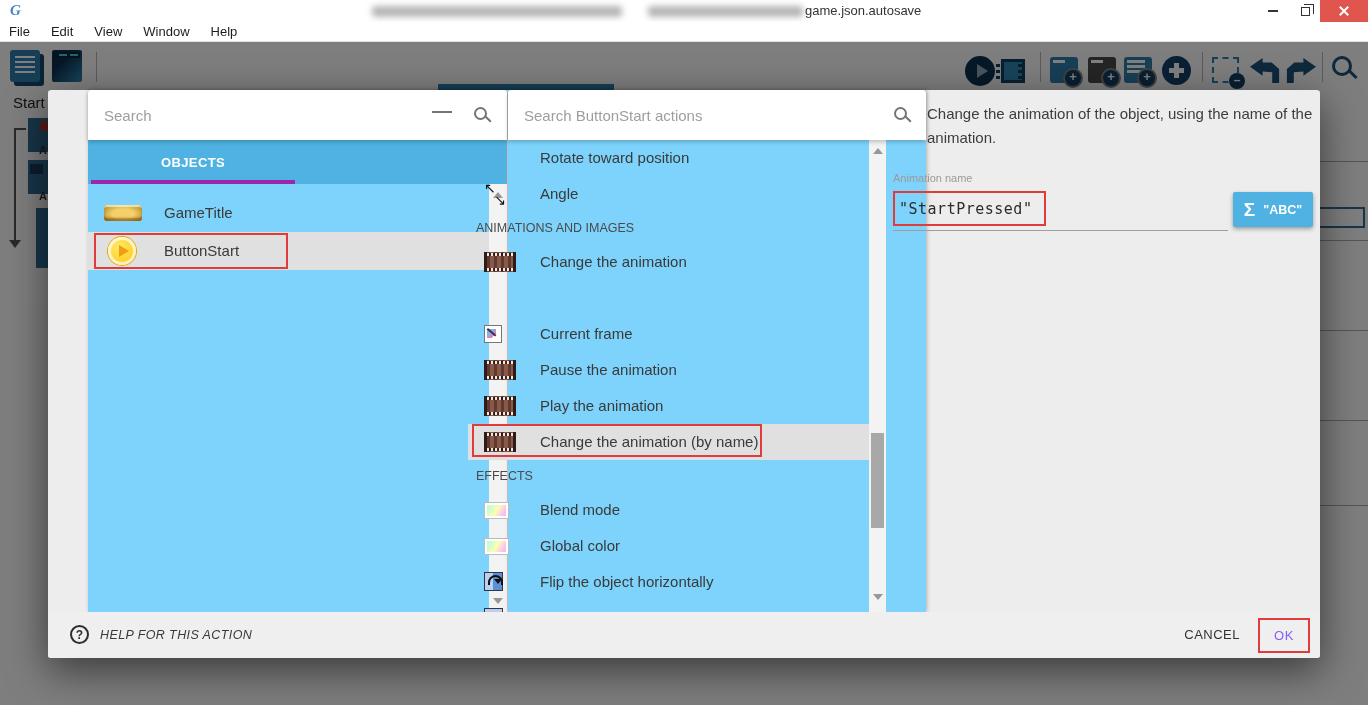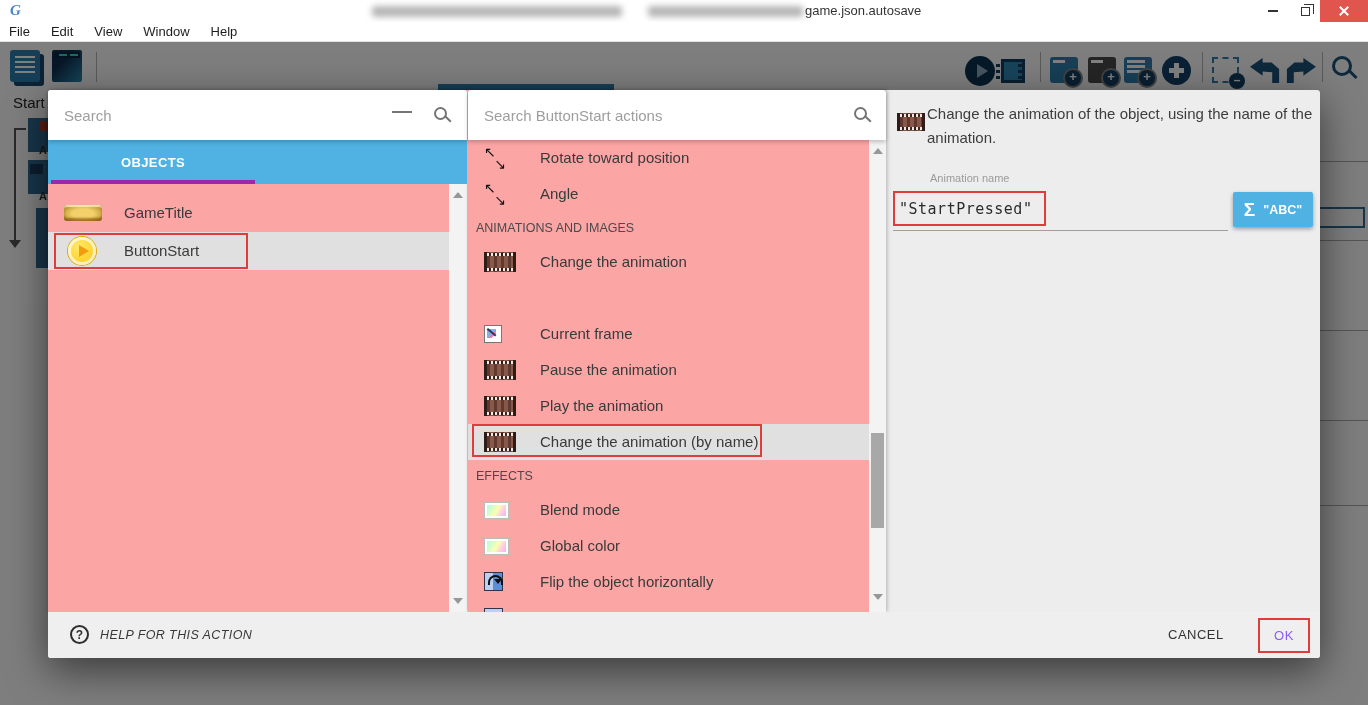--- a/index.html
+++ b/index.html
@@ -80,21 +80,21 @@
   .ev-a2 { left:39px; top:78px; }
   .ev-tree-v { position:absolute; left:14px; top:16px; width:2px; height:112px; background:#555; }
   .ev-tree-h { position:absolute; left:14px; top:16px; width:12px; height:2px; background:#555; }
   .ev-tree-arrow { position:absolute; left:9px; top:128px; border-left:6px solid transparent; border-right:6px solid transparent; border-top:8px solid #555; }
   .bg-right-line { position:absolute; left:1320px; width:48px; height:1px; background:#aaa; }
   .bg-right-box { position:absolute; left:1318px; top:165px; width:47px; height:21px; border:2px solid #2e6d94; }
 
   
   .dialog { position:absolute; left:48px; top:48px; width:1272px; height:568px; background:#ededed; border-radius:3px; box-shadow:0 12px 40px rgba(0,0,0,.55); z-index:10; }
 
-  .card { position:absolute; background:#fca5a5; }
+  .card { position:absolute; background:#7dd3fc;margin-left:40px; }
   .left-card { left:0; top:0; width:419px; height:522px; border-top-left-radius:3px; box-shadow:1px 0 4px rgba(0,0,0,.25); }
   .mid-card { left:420px; top:0; width:418px; height:522px; box-shadow:1px 0 4px rgba(0,0,0,.25); }
 
   .searchrow { position:absolute; left:0; top:0; height:50px; width:100%; border-radius:3px 3px 0 0; box-shadow:0 2px 4px rgba(0,0,0,.22); background:#fff; z-index:3; }
   .searchrow input { position:absolute; left:16px; top:0; height:50px; width:300px; border:none; outline:none; font-size:15px; color:#444; background:transparent; font-family:"Liberation Sans",sans-serif; }
   .searchrow input::placeholder { color:#9e9e9e; opacity:1; }
   .magnifier { position:absolute; width:13px; height:13px; border:2px solid #757575; border-radius:50%; }
   .magnifier::after { content:""; position:absolute; width:8px; height:2px; background:#757575; transform:rotate(45deg); right:-7px; bottom:-2px; }
   .filtericon { position:absolute; width:20px; height:12px; }
   .filtericon::before { content:""; position:absolute; left:0; top:1px; width:20px; height:2px; background:#757575; box-shadow:4px 5px 0 -1px #757575, 7px 10px 0 -1px #757575; }
@@ -137,34 +137,34 @@
   .icon-fliph { top:8px; width:19px; height:19px; border:1px solid #334; background:linear-gradient(90deg,#b9d0f2 0 50%, #5b8fd6 50% 100%); }
   .icon-fliph::before { content:""; position:absolute; left:3px; top:2px; width:11px; height:8px; border:2px solid #111; border-bottom:none; border-radius:10px 10px 0 0; }
   .icon-fliph::after { content:""; position:absolute; right:0px; top:6px; border-top:5px solid #111; border-left:4px solid transparent; border-right:4px solid transparent; }
   .icon-flipv { top:8px; width:19px; height:19px; border:1px solid #334; background:linear-gradient(180deg,#b9d0f2 0 50%, #5b8fd6 50% 100%); }
 
   
   .desc-icon { position:absolute; left:849px; top:23px; width:28px; height:18px; background:repeating-linear-gradient(90deg,#5e3a30 0 3px,#8a5848 3px 7px); border-left:3px solid #2e1c18; border-right:3px solid #2e1c18; }
   .desc-icon::before, .desc-icon::after { content:""; position:absolute; left:0; right:0; height:3px; background:repeating-linear-gradient(90deg,#f4e9e2 0 2px, rgba(0,0,0,.55) 2px 4px); }
   .desc-icon::before { top:1px; } .desc-icon::after { bottom:1px; }
   .desc-text { position:absolute; left:879px; top:12px; width:390px; font-size:15px; line-height:24px; color:#3d3d3d; }
-  .field-label { position:absolute; left:845px; top:82px; font-size:11px; color:#9b9b9b;margin-left:37px; }
+  .field-label { position:absolute; left:845px; top:82px; font-size:11px; color:#9b9b9b; }
   .field-redbox { position:absolute; left:845px; top:101px; width:153px; height:35px; border:2px solid #e13c3c; }
   .field-redbox input { position:absolute; left:4px; top:0; width:143px; height:31px; border:none; outline:none; background:transparent; font-family:"DejaVu Sans Mono", monospace; font-size:15px; letter-spacing:.5px; color:#2b2b2b; }
   .field-underline { position:absolute; left:845px; top:140px; width:335px; height:1px; background:#9e9e9e; }
   .expr-btn { position:absolute; left:1185px; top:102px; width:80px; height:35px; background:#4fb2e2; border-radius:2px; box-shadow:0 2px 4px rgba(0,0,0,.35); display:flex; align-items:center; justify-content:center; gap:8px; color:#fff; }
   .expr-sigma { font-size:19px; font-weight:bold; }
   .expr-lbl { font-size:12.5px; font-weight:bold; }
 
   
   .footer { position:absolute; left:0; top:522px; width:1272px; height:46px; background:#efefef; border-radius:0 0 3px 3px; }
   .helpicon { position:absolute; left:22px; top:13px; width:19px; height:19px; border:2px solid #2e2e2e; border-radius:50%; }
   .helpicon::after { content:"?"; position:absolute; left:50%; top:50%; transform:translate(-50%,-52%); font:bold 12px/1 "Liberation Sans",sans-serif; color:#2e2e2e; }
   .help-lbl { position:absolute; left:52px; top:0; line-height:46px; font-size:12.5px; letter-spacing:.4px; color:#383838;font-style:italic; }
-  .cancel-btn { position:absolute; left:1120px; top:0; width:72px; text-align:left; line-height:46px; font-size:13px; letter-spacing:.5px; color:#333; cursor:pointer; }
+  .cancel-btn { position:absolute; left:1120px; top:0; width:72px; text-align:right; line-height:46px; font-size:13px; letter-spacing:.5px; color:#333; cursor:pointer; }
   .ok-btn { position:absolute; left:1210px; top:6px; width:52px; height:35px; border:2px solid #e13c3c; text-align:center; line-height:31px; font-size:13px; letter-spacing:.5px; color:#8b5cf6; cursor:pointer; }
 </style>
 </head>
 <body>
 
 <div class="screen">
 
   <div class="titlebar">
     <span class="app-logo">G</span>
     <span class="blur-seg blur-a"></span>

